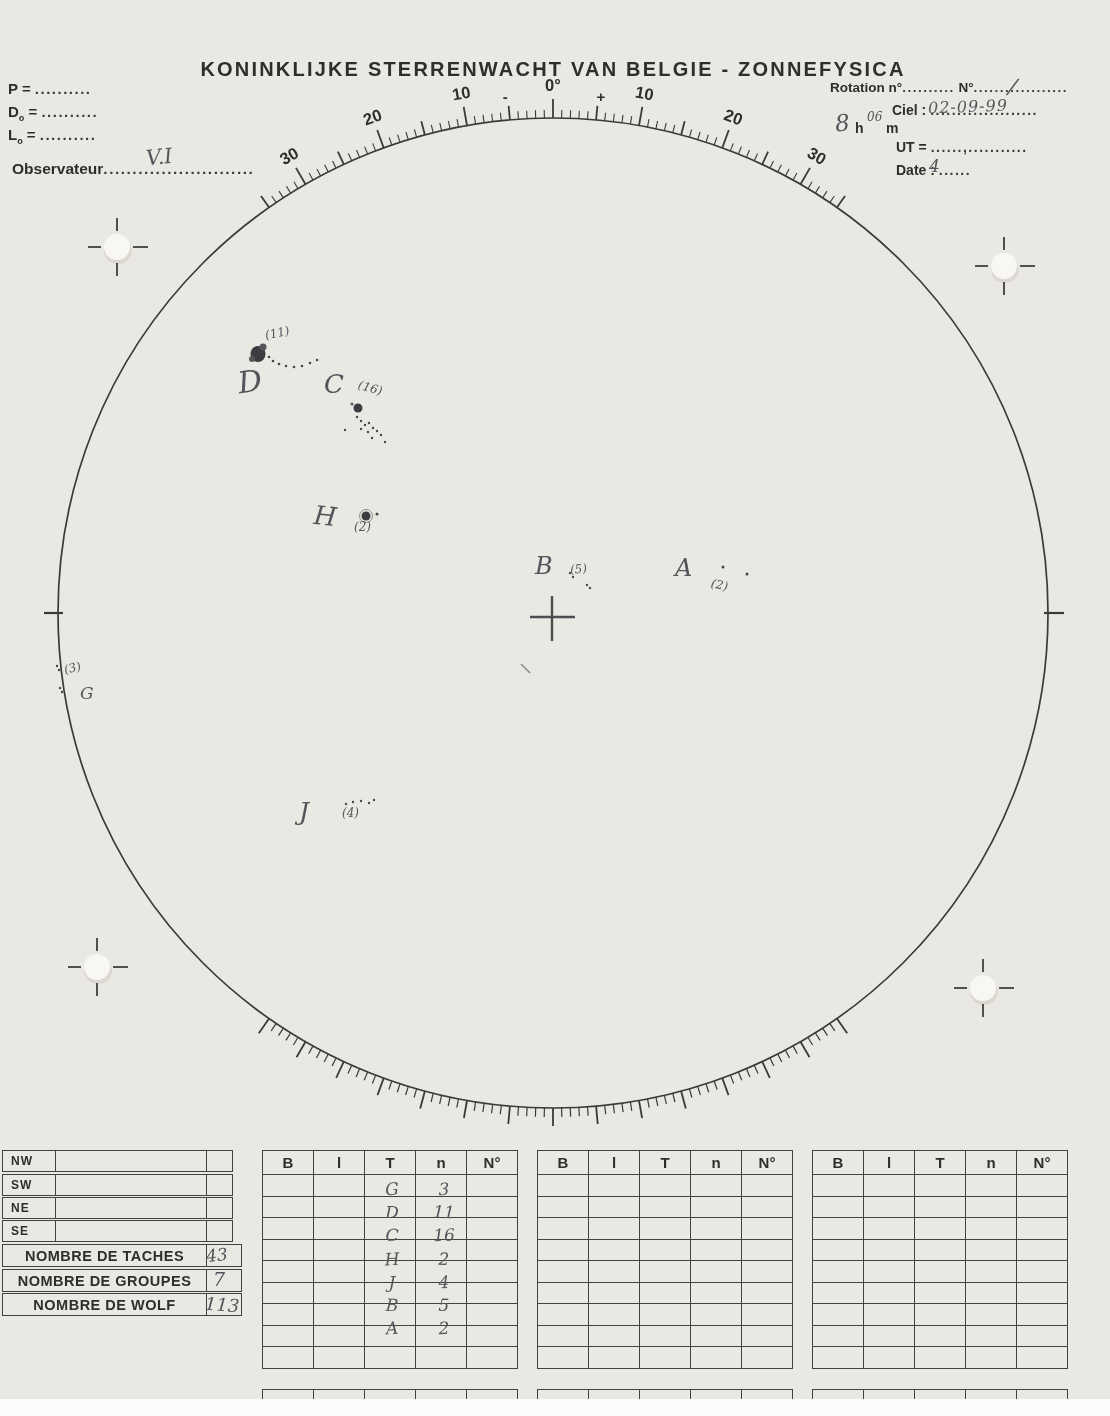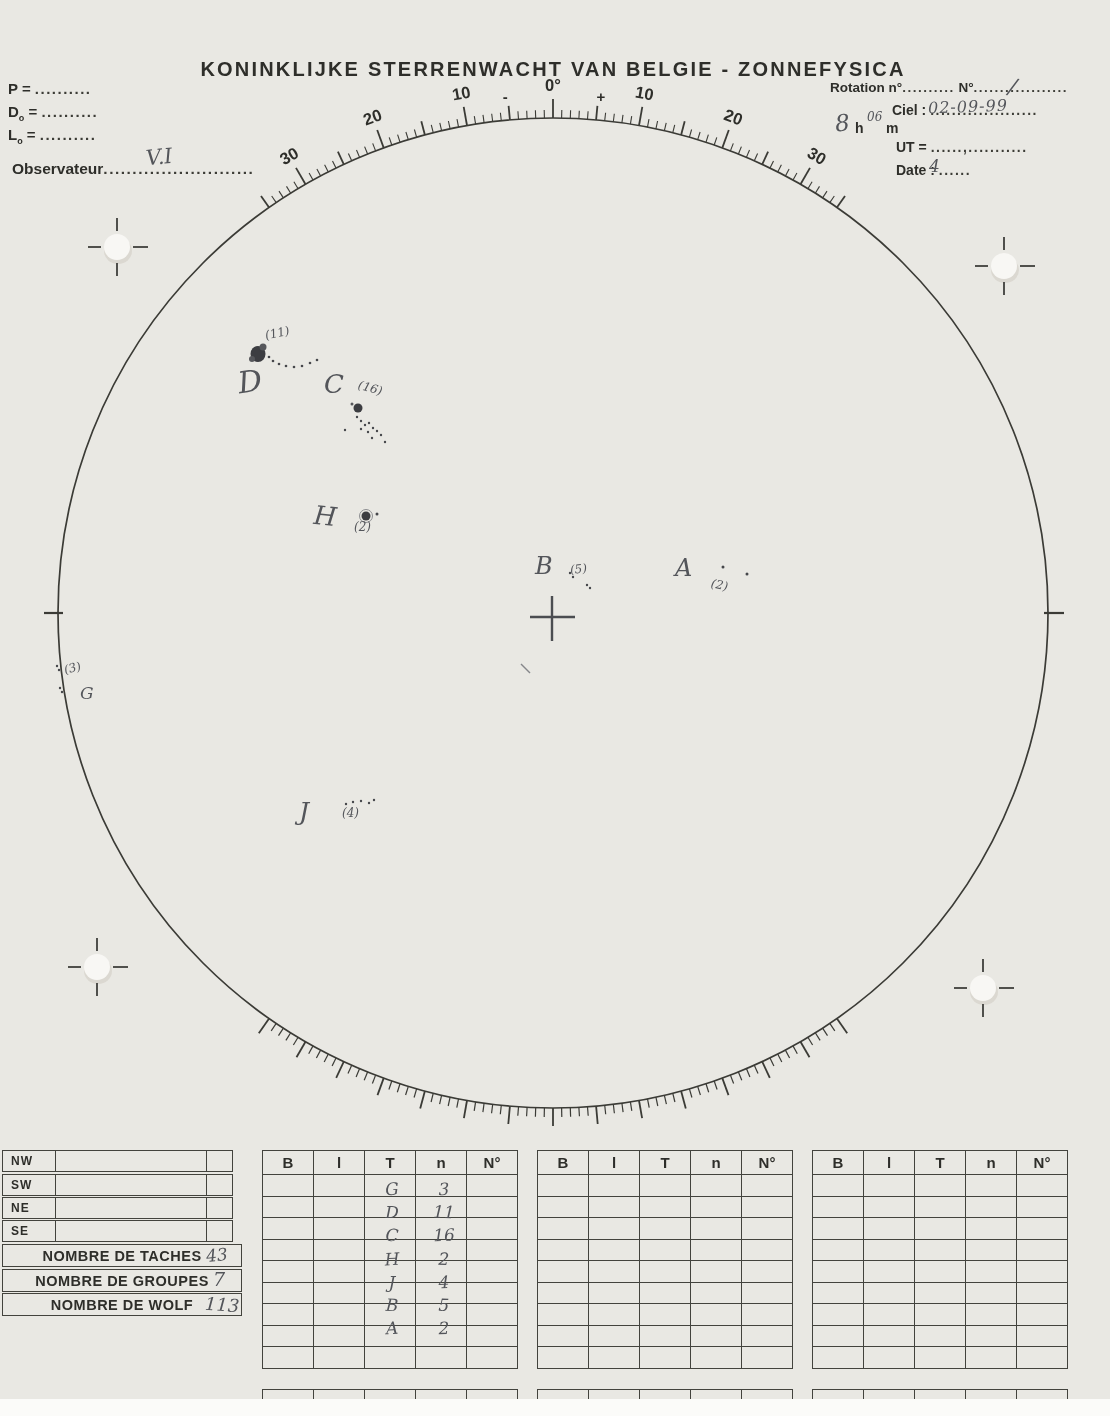--- a/index.html
+++ b/index.html
@@ -20,21 +20,21 @@
   .dtable td{height:20.5px;}
   .dtable.partial{top:1389px;}
   .dtable.partial td{height:18px;}
   .entry{width:32px;text-align:center;font-size:17px;}
   
   .srow{position:absolute;left:2px;width:229px;height:20px;border:1.7px solid #43433d;display:flex;background:transparent;}
   .srow .c1{width:44px;border-right:1.7px solid #43433d;display:flex;align-items:center;padding-left:8px;
             font-weight:700;font-size:12px;letter-spacing:1px;text-align:center;}
   .srow .c2{flex:1;border-right:1.7px solid #43433d;}
   .srow .c3{width:25px;}
-  .statrow{position:absolute;left:2px;width:238px;height:21px;border:1.7px solid #43433d;display:flex;flex-direction:column;}
+  .statrow{position:absolute;left:2px;width:238px;height:21px;border:1.7px solid #43433d;display:flex;}
   .statrow .lbl{flex:1;display:flex;align-items:center;justify-content:center;font-weight:700;font-size:14.5px;letter-spacing:.5px;white-space:nowrap;}
   .statrow .val{width:34px;border-left:1.7px solid #43433d;}
   .whitestrip{left:0;top:1399px;width:1110px;height:17px;background:#fbfbf9;z-index:10;}
 </style>
 </head>
 <body>
 
 <div class="page">
 
   <svg id="sun-svg" class="abs" style="left:0;top:0;z-index:1" width="1110" height="1416">

